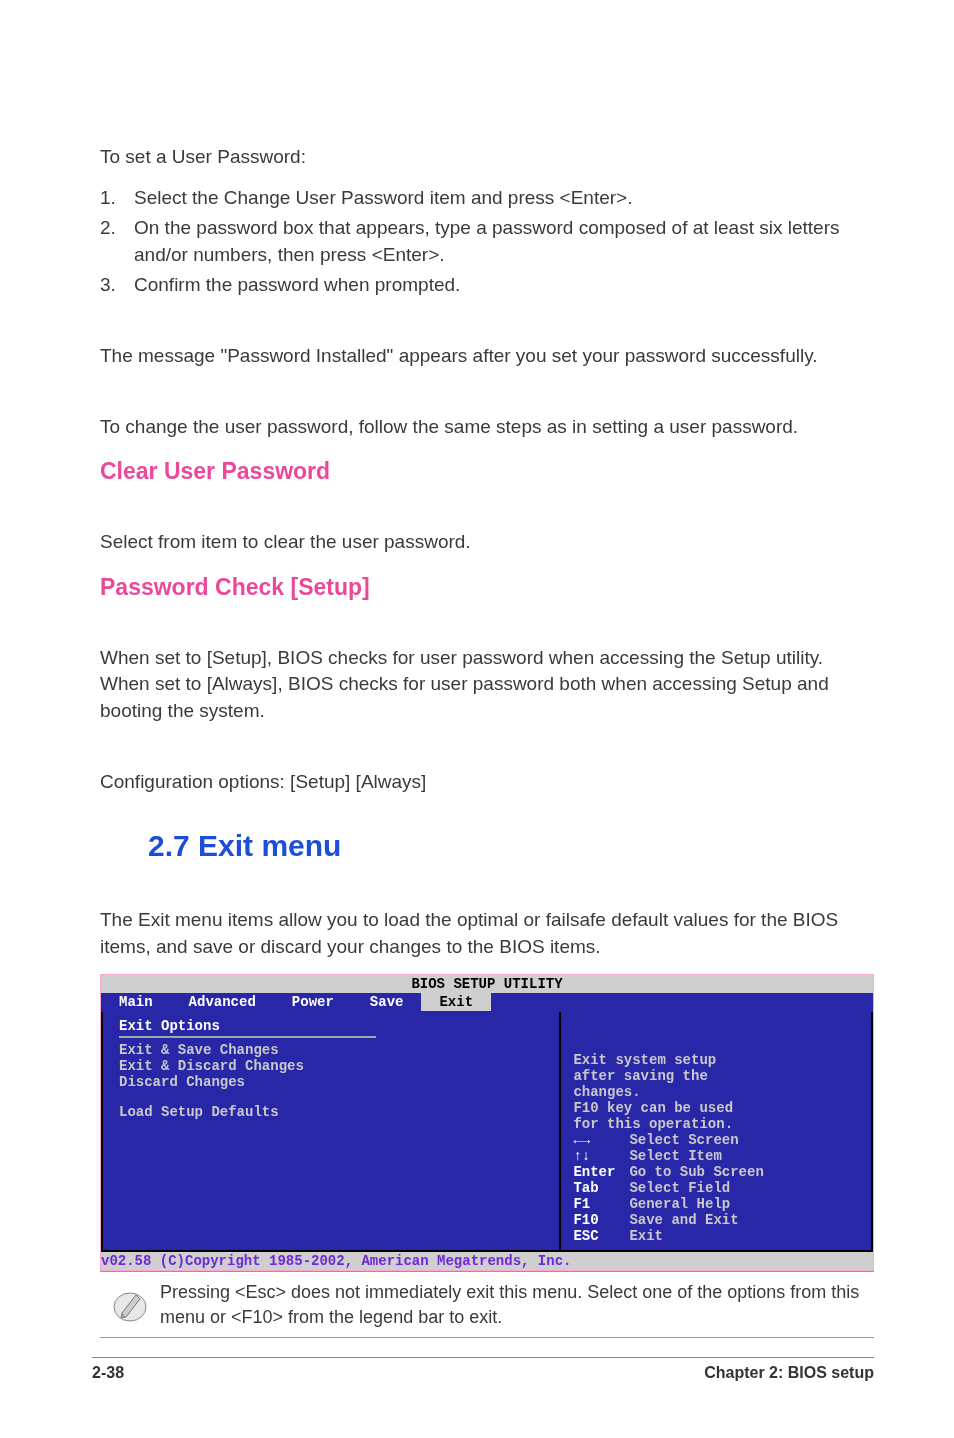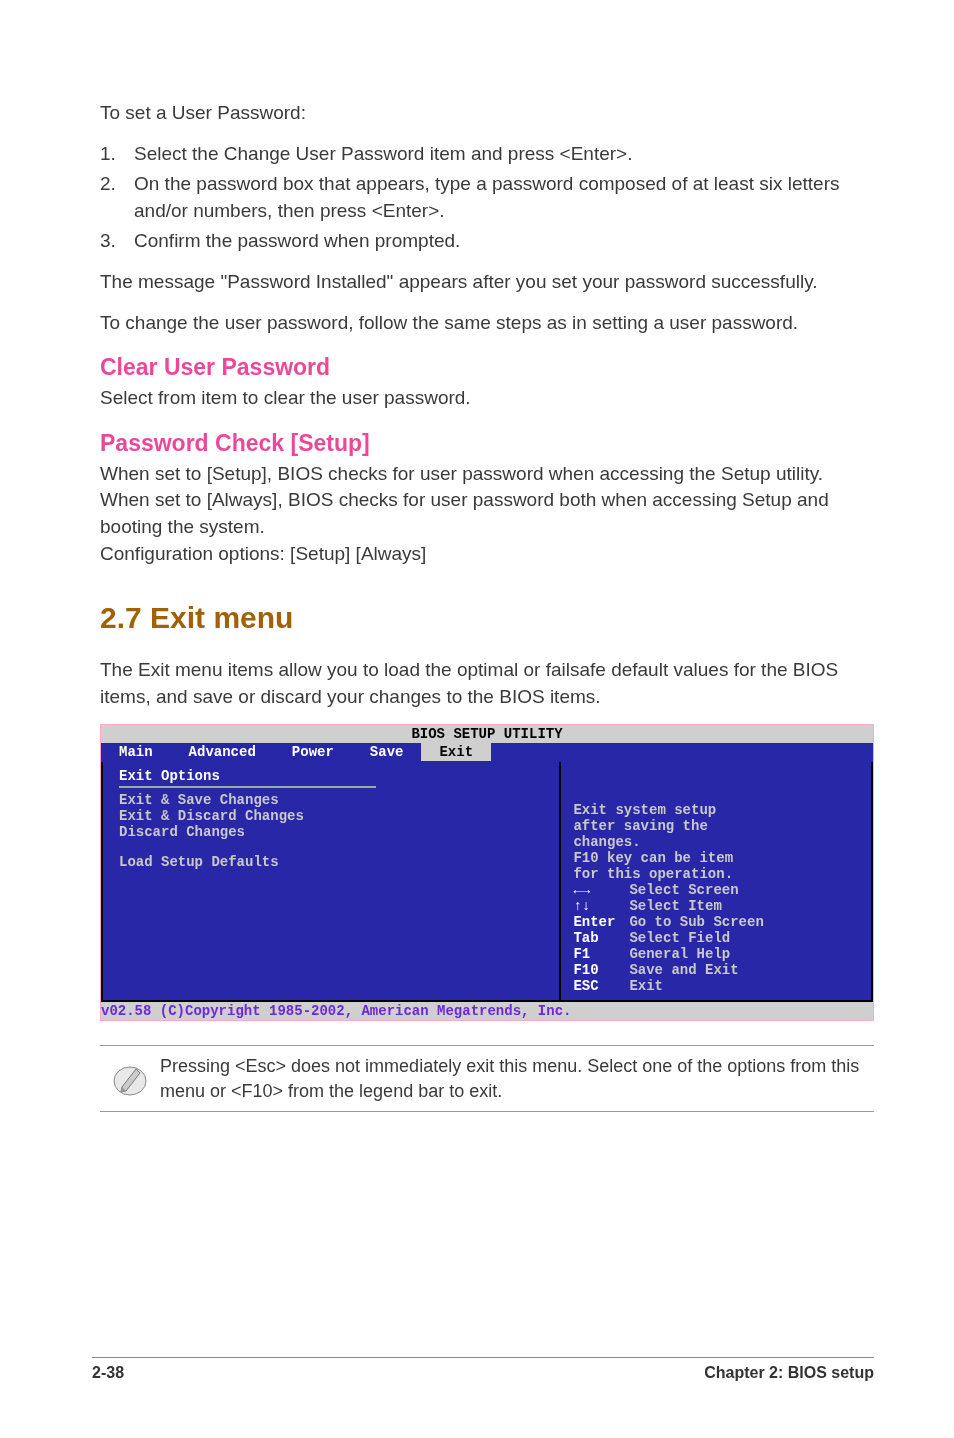--- a/index.html
+++ b/index.html
@@ -1,42 +1,42 @@
 <!DOCTYPE html>
 <html><head>
 <meta charset="utf-8">
 <style>
   * { margin: 0; padding: 0; box-sizing: border-box; }
   html, body { width: 954px; height: 1438px; background: #fff; font-family: Arial, Helvetica, sans-serif; color: #333; }
   .page { padding: 100px 80px 40px 100px; position: relative; height: 100%; }
-  .para { font-size: 19px; line-height: 1.4; margin-bottom: 14px; color: #3a3a3a; }
+  .para { font-size: 19px; line-height: 1.4; margin-bottom: 14px; color: #3a3a3a; margin-top: 44px; }
   .ol { margin-left: 0; margin-bottom: 14px; }
   .li { display: flex; font-size: 19px; line-height: 1.4; color: #3a3a3a; margin-bottom: 4px; }
   .li-num { width: 34px; flex-shrink: 0; }
   .li-text { flex: 1; }
   .h3 { font-size: 23px; font-weight: bold; color: #ec4899; margin-top: 18px; margin-bottom: 4px; }
-  .h2 { font-size: 30px; font-weight: bold; color: #a16207; margin-top: 34px; margin-bottom: 22px; }
+  .h2 { font-size: 30px; font-weight: bold; color: #1d4ed8; margin-top: 34px; margin-bottom: 22px; margin-left: 48px; }
 
   .bios { margin-top: 8px; border: 1px solid #f9a8d4; font-family: Liberation Mono, monospace; font-size: 14px; font-weight: bold; color: #fff; }
   .bios-title { background: #cfcfcf; color: #000; text-align: center; padding: 1px 0; }
   .bios-menu { background: #2727a8; display: flex; padding: 0 0 1px 0; }
   .bios-tab { padding: 1px 18px; color: #fff; }
   .bios-tab.active { background: #cfcfcf; color: #000; }
   .bios-body { display: flex; background: #2727a8; }
   .bios-left { flex: 1.5; padding: 6px 12px 20px 16px; border: 2px solid #000; border-top: none; min-height: 240px; }
   .bios-right { flex: 1; padding: 6px 12px; border: 2px solid #000; border-top: none; border-left: none; display: flex; flex-direction: column; justify-content: flex-end; }
   .bios-left .grey, .bios-right .grey { color: #c9c9c9; }
   .bios-left .white { color: #fff; }
   .sep { border-top: 2px solid #9aa; margin: 2px 0 4px 0; width: 60%; }
   .key-row { display: flex; }
   .key-k { width: 56px; color: #fff; }
   .key-v { color: #c9c9c9; flex:1; }
   .bios-footer { background: #cfcfcf; color: #6d28d9; text-align: left; padding: 1px 0; }
 
-  .note-box { display: flex; align-items: center; border-top: 1px solid #999; border-bottom: 1px solid #999; margin-top: 24px; padding: 8px 0; }
+  .note-box { display: flex; align-items: center; border-top: 1px solid #999; border-bottom: 1px solid #999; padding: 8px 0; }
   .note-icon { width: 60px; flex-shrink: 0; display:flex; justify-content:center; }
   .note-text { font-size: 18px; line-height: 1.35; color: #3a3a3a; }
 
   .footer { position: absolute; bottom: 56px; left: 92px; right: 80px; border-top: 1px solid #888; padding-top: 6px; display: flex; justify-content: space-between; font-size: 16px; font-weight: bold; color: #333; }
 </style>
 </head>
 <body>
 
 <div class="page">
 
@@ -87,21 +87,21 @@
         <div class="grey">Exit &amp; Discard Changes</div>
         <div class="grey">Discard Changes</div>
         <div style="height:14px"></div>
         <div class="grey">Load Setup Defaults</div>
       </div>
       <div class="bios-right">
         <div>
           <div class="grey">Exit system setup</div>
           <div class="grey">after saving the</div>
           <div class="grey">changes.</div>
-          <div class="grey">F10 key can be item</div>
+          <div class="grey">F10 key can be used</div>
           <div class="grey">for this operation.</div>
         </div>
         <div>
           <div class="key-row">
               <span class="key-k">←→</span>
               <span class="key-v">Select Screen</span>
             </div>
           <div class="key-row">
               <span class="key-k">↑↓</span>
               <span class="key-v">Select Item</span>

